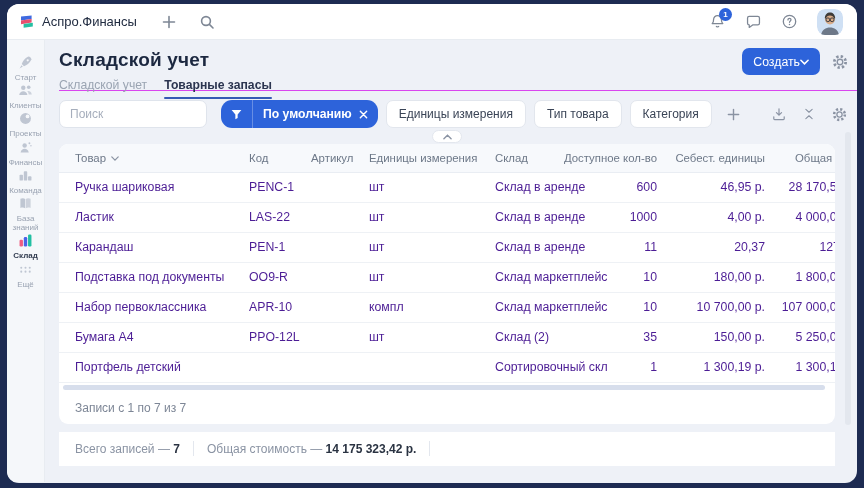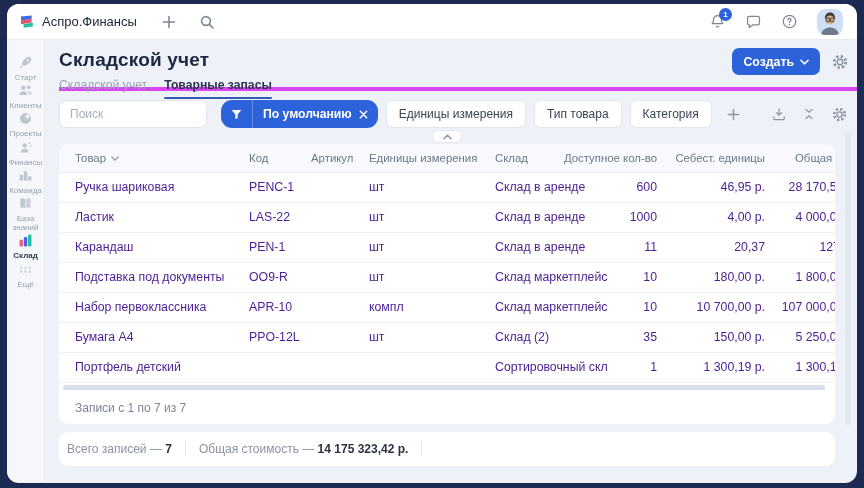--- a/index.html
+++ b/index.html
@@ -22,27 +22,27 @@
   
   .body { display:flex; height:442px; }
   .sidebar { width:38px; background:#f5f7fa; border-right:1px solid #e8ecf1; padding-top:14px; display:flex; flex-direction:column; align-items:center; flex:none; }
   .side-item { display:flex; flex-direction:column; align-items:center; gap:2px; cursor:pointer; width:38px; }
   .side-item .lbl { font-size:8px; color:#99a2b1; text-align:center; line-height:1.15; }
   .side-item.active .lbl { color:#323c50; font-weight:700; }
   .side-ico { color:#bfc6d2; display:flex; }
   .main { flex:1; padding:0 0 0 14px; position:relative; }
 
   
-  .page-header { padding-top:9px; border-bottom:4px solid #d946ef; position:relative; height:51px; }
+  .page-header { padding-top:9px; border-bottom:1px solid #d946ef; position:relative; height:51px; }
   .page-title { font-size:19px; font-weight:700; color:#1c2840; letter-spacing:.2px; }
   .tabs { display:flex; gap:17px; margin-top:7px; }
   .tab { font-size:12.2px; color:#9aa4b2; padding-bottom:6px; cursor:pointer; position:relative; }
   .tab.active { color:#2b3550; font-weight:700; }
   .tab.active::after { content:""; position:absolute; left:0; right:0; bottom:-1px; height:2.5px; background:#3659b5; border-radius:2px; }
-  .create-btn { position:absolute; top:8px; right:37px; height:27px; background:#2d63da; color:#fff; border:none; border-radius:7px; font-size:12.3px; font-weight:700; padding:0 11px; display:flex; align-items:center; gap:6px; cursor:pointer; font-family:inherit; }
+  .create-btn { position:absolute; top:8px; right:37px; height:27px; background:#2d63da; color:#fff; border:none; border-radius:7px; font-size:12.3px; font-weight:400; padding:0 11px; display:flex; align-items:center; cursor:pointer; font-family:inherit; }
   .hdr-gear { position:absolute; top:13px; right:8px; color:#8a93a3; cursor:pointer; }
 
   
   .filter-row { margin-top:9px; display:flex; align-items:center; gap:8px; position:relative; padding-right:9px; }
   .search-box { width:148px; height:28px; background:#fff; border:1px solid #dfe4ec; border-radius:7px; padding:0 10px; font-size:12px; color:#2a3342; font-family:inherit; }
   .search-box::placeholder { color:#a6aebc; }
   .chip-blue { height:28px; background:#2d63da; border-radius:11px; display:flex; align-items:center; color:#fff; cursor:pointer; margin-left:6px; }
   .chip-funnel { padding:0 9px; display:flex; align-items:center; height:100%; border-right:1px solid rgba(255,255,255,.28); }
   .chip-label { font-size:12.2px; font-weight:700; padding:0 7px 0 10px; }
   .chip-x { padding-right:10px; display:flex; align-items:center; cursor:pointer; }
@@ -66,21 +66,21 @@
   td { height:30px; border-bottom:1px solid #eef1f5; font-size:12.3px; color:#4c1d95; padding-left:14px; white-space:nowrap; }
   td:first-child { padding-left:16px; }
   td.num { text-align:right; padding:0 16px 0 0; }
   td.wh { overflow:hidden; }
   tbody tr { cursor:pointer; }
   .hscroll { height:10px; display:flex; align-items:center; padding:0 10px 0 4px; }
   .hscroll .thumb { height:5px; width:100%; background:#d7deec; border-radius:3px; cursor:pointer; }
   .records { height:31px; line-height:31px; font-size:12px; color:#7d8696; padding:0 16px; }
 
   
-  .summary-card { width:776px; height:34px; background:#fff; border-radius:9px; margin-top:8px; display:flex; align-items:center; padding:0 8px; font-size:12px; color:#8a93a3; }
+  .summary-card { width:776px; height:34px; background:#fff; border-radius:0; margin-top:8px; display:flex; align-items:center; padding:0 16px; font-size:12px; color:#8a93a3; }
   .summary-card b { color:#2a3342; font-weight:700; }
   .vdiv { width:1px; height:15px; background:#e3e7ee; margin:0 13px; }
 
   .vscroll { position:absolute; right:6px; top:128px; width:6px; height:293px; background:#e3e7ee; border-radius:3px; cursor:pointer; }
 
   svg { display:block; }
 </style>
 </head>
 <body>
 

